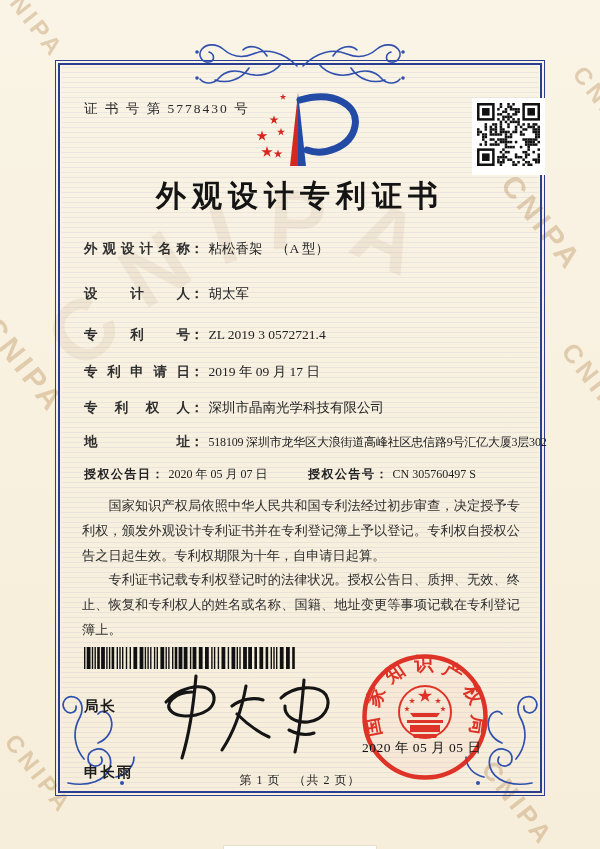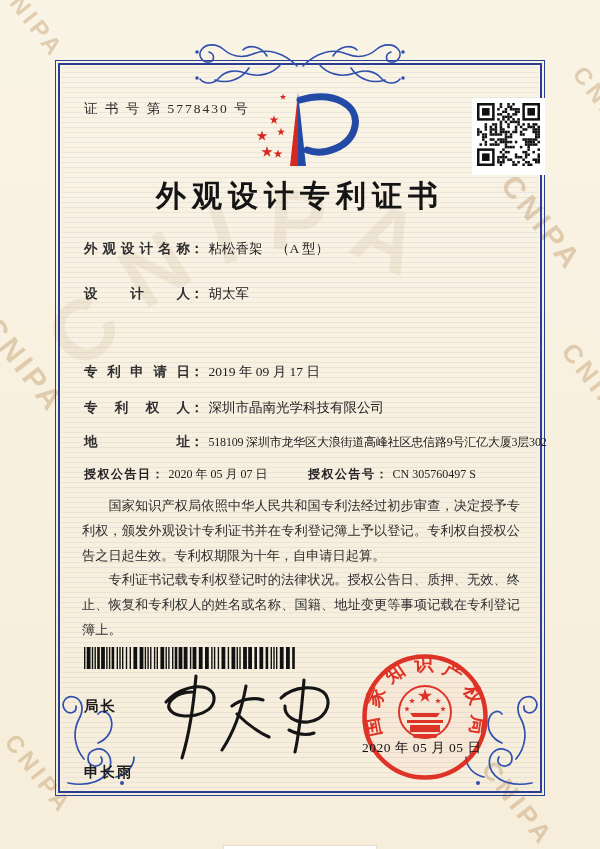--- a/index.html
+++ b/index.html
@@ -360,20 +360,23 @@
   </div>
 
   <div class="title">外观设计专利证书</div>
 
   <div class="frow" style="top:285px">
     <span class="flabel">设计人</span><span class="fcolon">：</span><span class="fvalue">胡太军</span>
   </div>
   <div class="frow" style="top:240px">
     <span class="flabel">外观设计名称</span><span class="fcolon">：</span><span class="fvalue">粘松香架　（A 型）</span>
   </div>
+  <div class="frow" style="top:326px">
+    <span class="flabel">专利号</span><span class="fcolon">：</span><span class="fvalue">ZL 2019 3 0572721.4</span>
+  </div>
   <div class="frow" style="top:363px">
     <span class="flabel">专利申请日</span><span class="fcolon">：</span><span class="fvalue">2019 年 09 月 17 日</span>
   </div>
   <div class="frow" style="top:399px">
     <span class="flabel">专利权人</span><span class="fcolon">：</span><span class="fvalue">深圳市晶南光学科技有限公司</span>
   </div>
   <div class="frow addr" style="top:433px">
     <span class="flabel">地址</span><span class="fcolon">：</span><span class="fvalue">518109 深圳市龙华区大浪街道高峰社区忠信路9号汇亿大厦3层302</span>
   </div>
   <div class="grant-pair" style="left:84px; top:466px">
@@ -475,15 +478,16 @@
         <use href="#star" transform="translate(83,57) scale(3)"></use>
         <path d="M50,61 L80,61 L77,65 L53,65 Z"></path>
         <path d="M47,68 L83,68 L83,71 L47,71 Z"></path>
         <path d="M50,73 L80,73 L80,80 L50,80 Z"></path>
         <path d="M52,82 L78,82 L76,86 L54,86 Z"></path>
       </g>
     </g>
   </svg>
   <div class="seal-date">2020 年 05 月 05 日</div>
 
+  <div class="page-info">第 1 页　（共 2 页）</div>
   <div class="note-box">其他事项参见续页</div>
 
 </div>
 
 </body></html>

